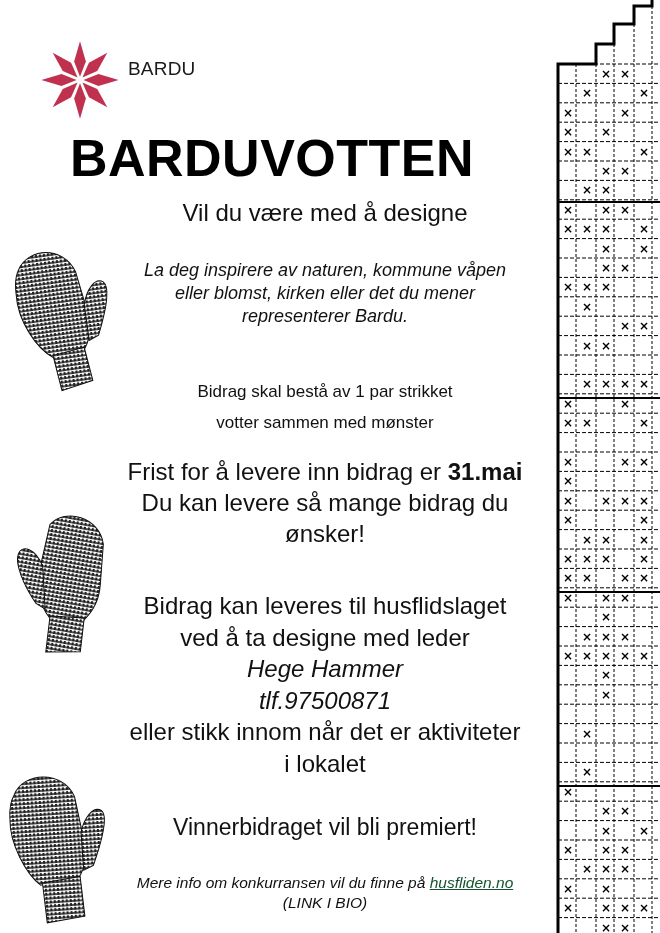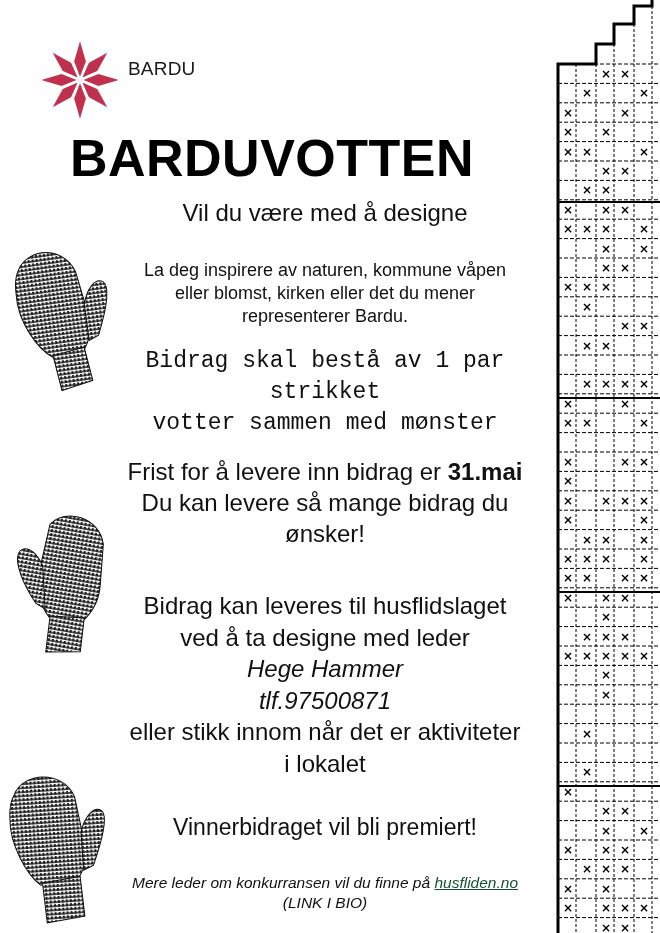--- a/index.html
+++ b/index.html
@@ -4,22 +4,22 @@
 <style>
   html, body { margin:0; padding:0; }
   body { width:660px; height:933px; background:#ffffff; position:relative; overflow:hidden;
          font-family:"Liberation Sans", "DejaVu Sans", sans-serif; color:#111; }
   .logo { position:absolute; left:38px; top:38px; width:84px; height:84px; }
   .org { position:absolute; left:128px; top:58px; font-size:19px; line-height:21px; color:#1a1a1a; letter-spacing:0.2px; }
   .title { position:absolute; left:0; width:536px; top:128px; text-align:center; font-weight:bold; font-size:52px; letter-spacing:0.5px; color:#000; }
   .title span { display:inline-block; transform:translateX(4px); }
   .block { position:absolute; left:100px; width:450px; text-align:center; color:#111; }
   .q { top:198px; font-size:24px; line-height:30px; }
-  .intro { top:259px; font-size:18px; line-height:23px; }
-  .req { top:346px; font-size:23px; line-height:31px;font-family:Liberation Mono, monospace; }
+  .intro { top:259px; font-size:18px; line-height:23px; font-style:italic; }
+  .req { top:376px; font-size:17px; line-height:31px; }
   .dl { top:456px; font-size:24px; line-height:31px; }
   .dl b { font-weight:bold; }
   .del { top:590px; font-size:24px; line-height:31.5px; }
   .del i { font-style:italic;margin-top:44px; }
   .win { top:812px; font-size:23px; line-height:30px; }
   .more { top:873px; font-size:15.5px; line-height:20px; font-style:italic; }
   .more a { color:#14532d; text-decoration:underline; }
   .mitten { position:absolute; }
   .chart { position:absolute; left:556px; top:0; width:104px; height:933px; }
 </style>
@@ -72,21 +72,21 @@
   <div>ved å ta designe med leder</div>
   <div><i>Hege Hammer</i></div>
   <div><i>tlf.97500871</i></div>
   <div>eller stikk innom når det er aktiviteter</div>
   <div>i lokalet</div>
 </div>
 
 <div class="block win">Vinnerbidraget vil bli premiert!</div>
 
 <div class="block more">
-  <div><span>Mere leder om konkurransen vil du finne på </span><a>husfliden.no</a></div>
+  <div><span>Mere info om konkurransen vil du finne på </span><a>husfliden.no</a></div>
   <div>(LINK I BIO)</div>
 </div>
 
 <svg class="mitten" style="left:8px;top:244px;width:108px;height:150px;" viewBox="0 0 108 150">
   <defs>
     <pattern id="knit" width="4" height="4" patternUnits="userSpaceOnUse">
       <rect width="4" height="4" fill="#fff"></rect>
       <rect x="0" y="0" width="2" height="3" fill="#222"></rect>
       <rect x="2" y="1" width="2" height="2" fill="#555"></rect>
     </pattern>

